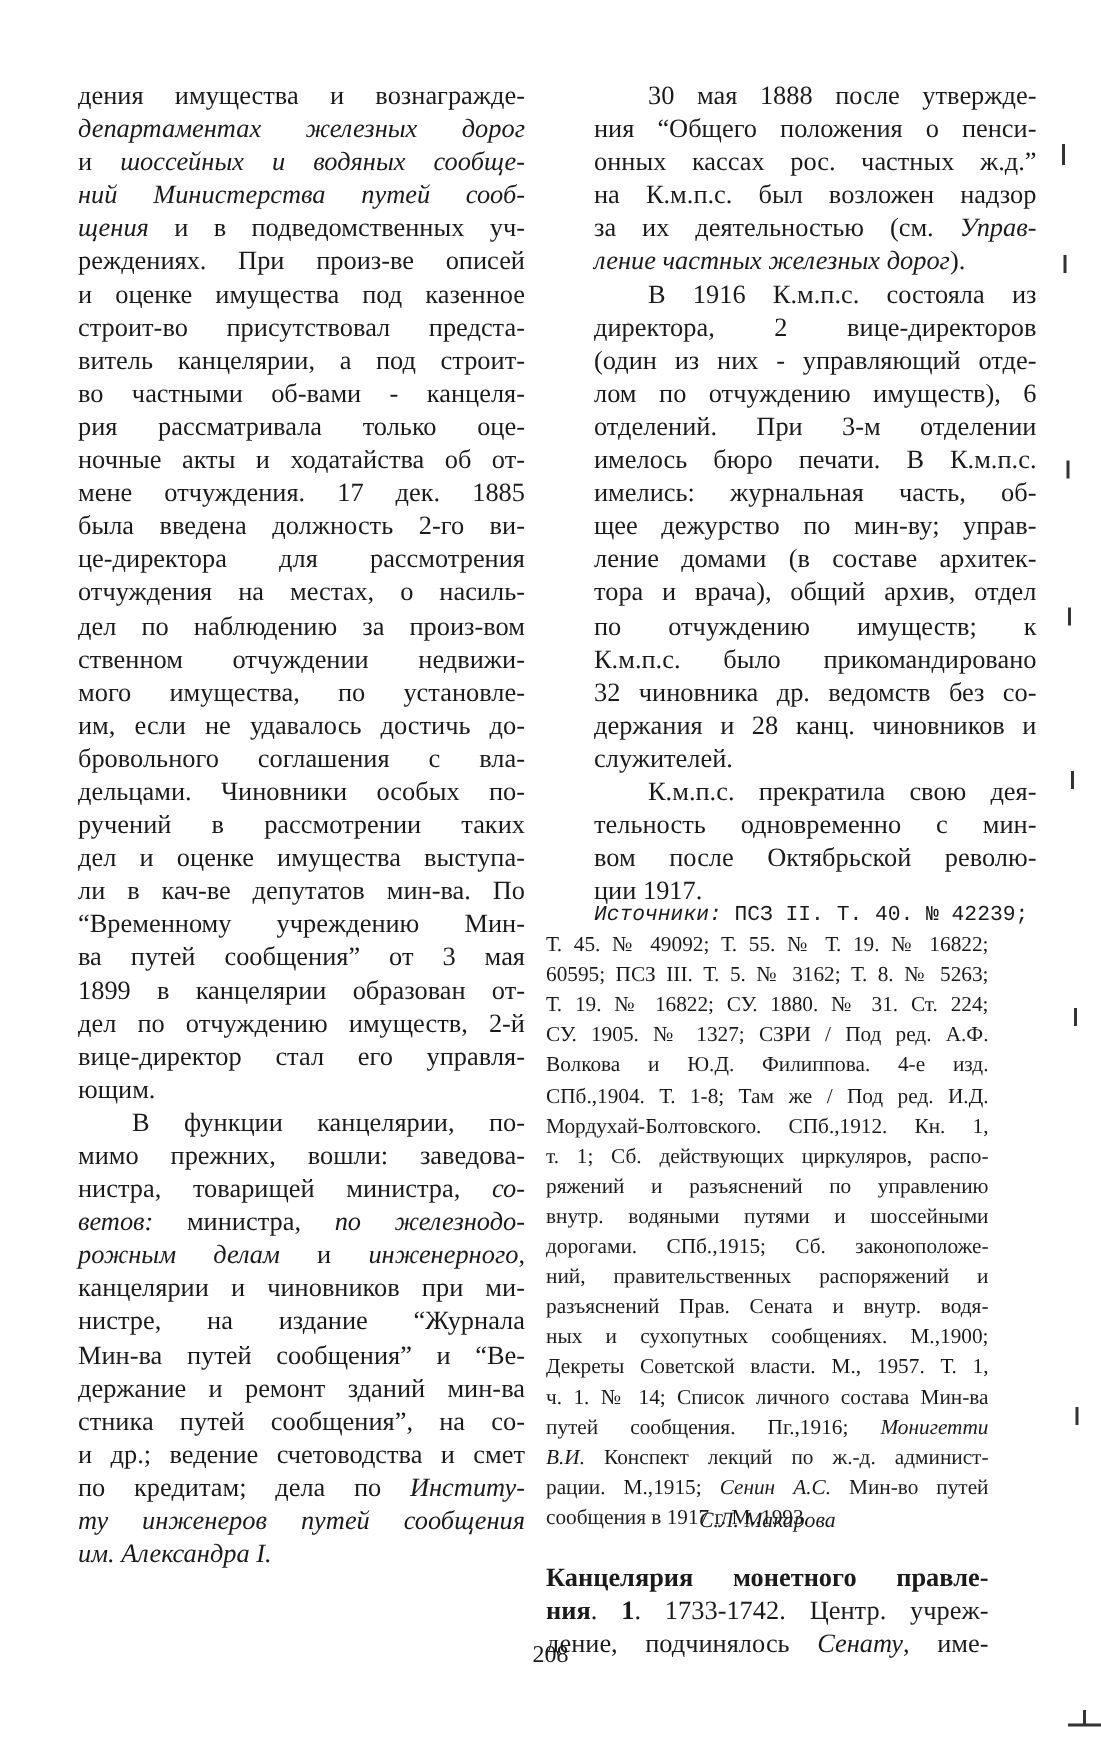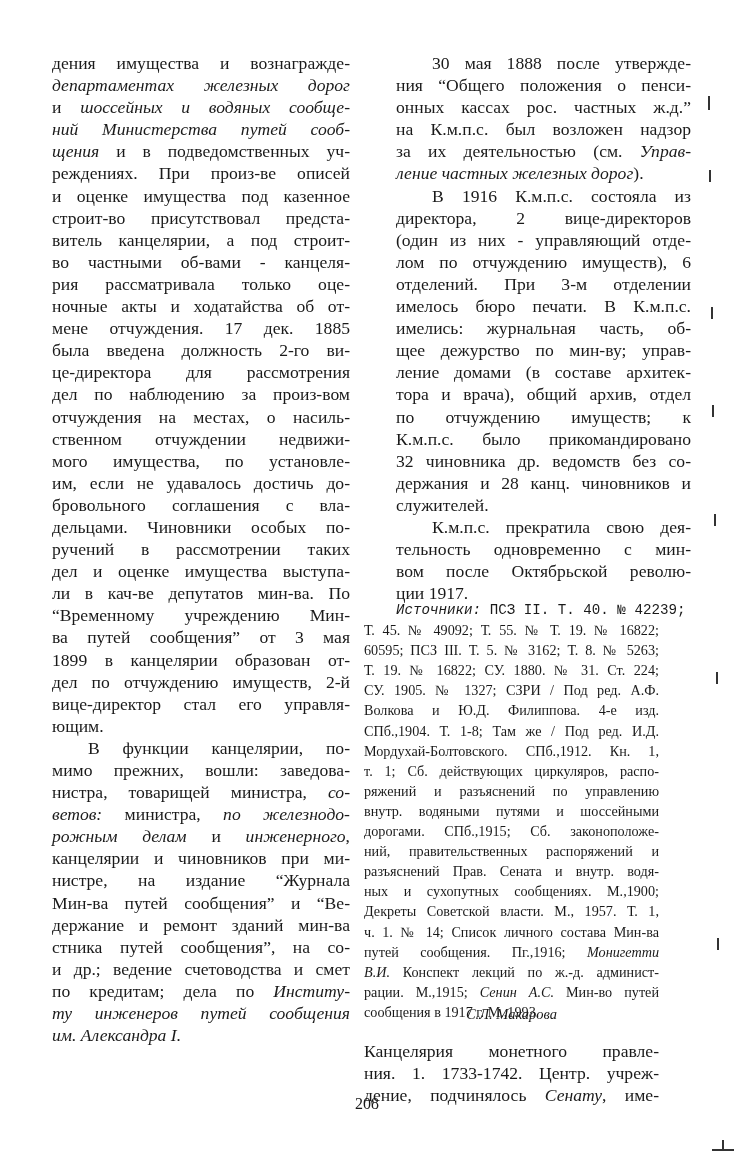--- a/index.html
+++ b/index.html
@@ -5,21 +5,21 @@
   html, body { margin: 0; padding: 0; background: #ffffff; }
   body { width: 734px; height: 1165px; position: relative; overflow: hidden;
          font-family: "Liberation Serif", "DejaVu Serif", serif; color: #1a1a1a; }
   .col { position: absolute; top: 52px; font-size: 17.6px; line-height: 22.1px; }
   .col-left { left: 52px; width: 298px; }
   .col-right { left: 364px; width: 295px; margin-left: 32px; }
   .line { display: block; white-space: nowrap; text-align: justify; text-align-last: justify; height: 22.1px; }
   .line.last { text-align-last: left; }
   .line.indent { padding-left: 36px; }
   i, .it { font-style: italic; }
-  b { font-weight: normal; }
+  b { font-weight: bold; }
   .sources { position: absolute; left: 364px; top: 600px; width: 295px; font-size: 14.2px; line-height: 20.1px; }
   .sources .line { height: 20.1px; }
   .sources .line.indent { padding-left: 32px; font-family: Liberation Mono, monospace; }
   .signature { position: absolute; left: 364px; top: 1006px; width: 295px; font-size: 14.5px; font-style: italic; text-align: center; }
   .heading { position: absolute; left: 364px; top: 1040px; width: 295px; font-size: 17.6px; line-height: 22.1px; }
   .page-number { position: absolute; left: 0; width: 734px; top: 1095px; text-align: center; font-size: 16px; }
   .mark { position: absolute; width: 2px; background: #333; }
 </style>
 </head>
 <body>
@@ -33,22 +33,22 @@
     <span class="line"><span>реждениях. При произ-ве описей</span></span>
     <span class="line"><span>и оценке имущества под казенное</span></span>
     <span class="line"><span>строит-во присутствовал предста-</span></span>
     <span class="line"><span>витель канцелярии, а под строит-</span></span>
     <span class="line"><span>во частными об-вами - канцеля-</span></span>
     <span class="line"><span>рия рассматривала только оце-</span></span>
     <span class="line"><span>ночные акты и ходатайства об от-</span></span>
     <span class="line"><span>мене отчуждения. 17 дек. 1885</span></span>
     <span class="line"><span>была введена должность 2-го ви-</span></span>
     <span class="line"><span>це-директора для рассмотрения</span></span>
+    <span class="line"><span>отчуждения на местах, о насиль-</span></span>
     <span class="line"><span>дел по наблюдению за произ-вом</span></span>
-    <span class="line"><span>отчуждения на местах, о насиль-</span></span>
     <span class="line"><span>ственном отчуждении недвижи-</span></span>
     <span class="line"><span>мого имущества, по установле-</span></span>
     <span class="line"><span>им, если не удавалось достичь до-</span></span>
     <span class="line"><span>бровольного соглашения с вла-</span></span>
     <span class="line"><span>дельцами. Чиновники особых по-</span></span>
     <span class="line"><span>ручений в рассмотрении таких</span></span>
     <span class="line"><span>дел и оценке имущества выступа-</span></span>
     <span class="line"><span>ли в кач-ве депутатов мин-ва. По</span></span>
     <span class="line"><span>“Временному учреждению Мин-</span></span>
     <span class="line"><span>ва путей сообщения” от 3 мая</span></span>

